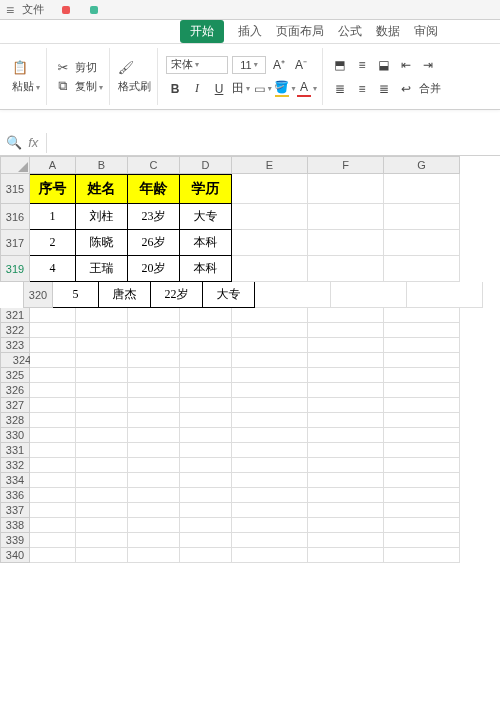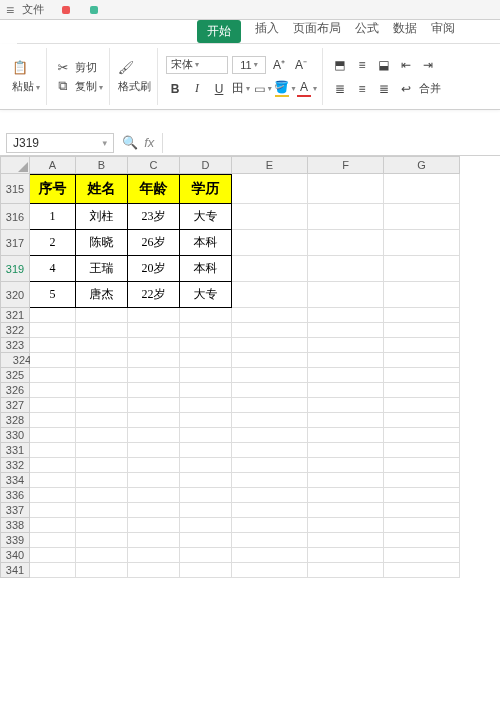--- a/index.html
+++ b/index.html
@@ -26,27 +26,27 @@
   }
   .titlebar .burger { font-size: 14px; color: #777; }
   .titlebar .tabdots { display: flex; gap: 20px; margin-left: 10px; }
   .titlebar .dot { width: 8px; height: 8px; border-radius: 2px; }
   .titlebar .dot.red { background:#e55; }
   .titlebar .dot.green { background:#4b9; }
   
   .ribbon-tabs {
     height: 24px;
     display: flex;
+    align-items: center;
     gap: 14px;
     padding: 0 6px 0 180px;
     font-size: 12px;
     color: #555;
     border-bottom: 1px solid #e0e0e0;
     background: #fff;
-    margin-left: 17px;
   }
   .ribbon-tabs .tab { cursor: pointer; }
   .ribbon-tabs .tab.active {
     background: #1a8f5c;
     color: #fff;
     padding: 3px 10px;
     border-radius: 3px;
   }
   
   .ribbon {
@@ -277,21 +277,20 @@
       <span class="btn-square">≣</span>
       <span class="btn-square">≡</span>
       <span class="btn-square">≣</span>
       <span class="btn-square">↩</span>
       <span class="biglabel">合并</span>
     </div>
   </div>
 </div>
 
 <div class="fx-bar">
-  <div class="name-box">J319</div>
   <div class="fx-icons">
     <span>🔍</span>
     <span style="font-style:italic">fx</span>
   </div>
   <div class="fx-input"></div>
 </div>
 
 <div class="sheet" id="sheet">
   <div class="col-headers" id="col-headers">
     <div class="select-all"></div>
@@ -338,21 +337,21 @@
         <div class="row-h active" style="height: 26px;">319</div>
         <div class="cell" style="width: 46px; height: 26px;">4</div>
         <div class="cell" style="width: 52px; height: 26px;">王瑞</div>
         <div class="cell" style="width: 52px; height: 26px;">20岁</div>
         <div class="cell" style="width: 52px; height: 26px;">本科</div>
         <div class="cell" style="width: 76px; height: 26px; border-right: 1px solid rgb(221, 221, 221); border-bottom: 1px solid rgb(221, 221, 221); font-weight: normal; background: rgb(255, 255, 255); font-family: inherit; border-top: none; border-left: none;"></div>
         <div class="cell" style="width: 76px; height: 26px; border-right: 1px solid rgb(221, 221, 221); border-bottom: 1px solid rgb(221, 221, 221); font-weight: normal; background: rgb(255, 255, 255); font-family: inherit; border-top: none; border-left: none;"></div>
         <div class="cell" style="width: 76px; height: 26px; border-right: 1px solid rgb(221, 221, 221); border-bottom: 1px solid rgb(221, 221, 221); font-weight: normal; background: rgb(255, 255, 255); font-family: inherit; border-top: none; border-left: none;"></div>
       </div>
       <div class="grid-row thick-border">
-        <div class="row-h" style="height: 26px;">320</div>
+        <div class="row-h" style="height: 26px; margin-left: 23px;">320</div>
         <div class="cell" style="width: 46px; height: 26px;">5</div>
         <div class="cell" style="width: 52px; height: 26px;">唐杰</div>
         <div class="cell" style="width: 52px; height: 26px;">22岁</div>
         <div class="cell" style="width: 52px; height: 26px;">大专</div>
         <div class="cell" style="width: 76px; height: 26px; border-right: 1px solid rgb(221, 221, 221); border-bottom: 1px solid rgb(221, 221, 221); font-weight: normal; background: rgb(255, 255, 255); font-family: inherit; border-top: none; border-left: none;"></div>
         <div class="cell" style="width: 76px; height: 26px; border-right: 1px solid rgb(221, 221, 221); border-bottom: 1px solid rgb(221, 221, 221); font-weight: normal; background: rgb(255, 255, 255); font-family: inherit; border-top: none; border-left: none;"></div>
         <div class="cell" style="width: 76px; height: 26px; border-right: 1px solid rgb(221, 221, 221); border-bottom: 1px solid rgb(221, 221, 221); font-weight: normal; background: rgb(255, 255, 255); font-family: inherit; border-top: none; border-left: none;"></div>
       </div>
       <div class="grid-row">
         <div class="row-h" style="height: 15px;">321</div>
@@ -517,25 +516,15 @@
       <div class="grid-row">
         <div class="row-h" style="height: 15px;">340</div>
         <div class="cell" style="width: 46px; height: 15px; border-right: 1px solid rgb(221, 221, 221); border-bottom: 1px solid rgb(221, 221, 221);"></div>
         <div class="cell" style="width: 52px; height: 15px; border-right: 1px solid rgb(221, 221, 221); border-bottom: 1px solid rgb(221, 221, 221);"></div>
         <div class="cell" style="width: 52px; height: 15px; border-right: 1px solid rgb(221, 221, 221); border-bottom: 1px solid rgb(221, 221, 221);"></div>
         <div class="cell" style="width: 52px; height: 15px; border-right: 1px solid rgb(221, 221, 221); border-bottom: 1px solid rgb(221, 221, 221);"></div>
         <div class="cell" style="width: 76px; height: 15px; border-right: 1px solid rgb(221, 221, 221); border-bottom: 1px solid rgb(221, 221, 221);"></div>
         <div class="cell" style="width: 76px; height: 15px; border-right: 1px solid rgb(221, 221, 221); border-bottom: 1px solid rgb(221, 221, 221);"></div>
         <div class="cell" style="width: 76px; height: 15px; border-right: 1px solid rgb(221, 221, 221); border-bottom: 1px solid rgb(221, 221, 221);"></div>
       </div>
-      <div class="grid-row">
-        <div class="row-h" style="height: 15px;">341</div>
-        <div class="cell" style="width: 46px; height: 15px; border-right: 1px solid rgb(221, 221, 221); border-bottom: 1px solid rgb(221, 221, 221);"></div>
-        <div class="cell" style="width: 52px; height: 15px; border-right: 1px solid rgb(221, 221, 221); border-bottom: 1px solid rgb(221, 221, 221);"></div>
-        <div class="cell" style="width: 52px; height: 15px; border-right: 1px solid rgb(221, 221, 221); border-bottom: 1px solid rgb(221, 221, 221);"></div>
-        <div class="cell" style="width: 52px; height: 15px; border-right: 1px solid rgb(221, 221, 221); border-bottom: 1px solid rgb(221, 221, 221);"></div>
-        <div class="cell" style="width: 76px; height: 15px; border-right: 1px solid rgb(221, 221, 221); border-bottom: 1px solid rgb(221, 221, 221);"></div>
-        <div class="cell" style="width: 76px; height: 15px; border-right: 1px solid rgb(221, 221, 221); border-bottom: 1px solid rgb(221, 221, 221);"></div>
-        <div class="cell" style="width: 76px; height: 15px; border-right: 1px solid rgb(221, 221, 221); border-bottom: 1px solid rgb(221, 221, 221);"></div>
-      </div>
     </div>
   <span class="cursor-plus" style="left: 138px; top: 480px;">✢</span>
 </div>
 
 </body></html>

